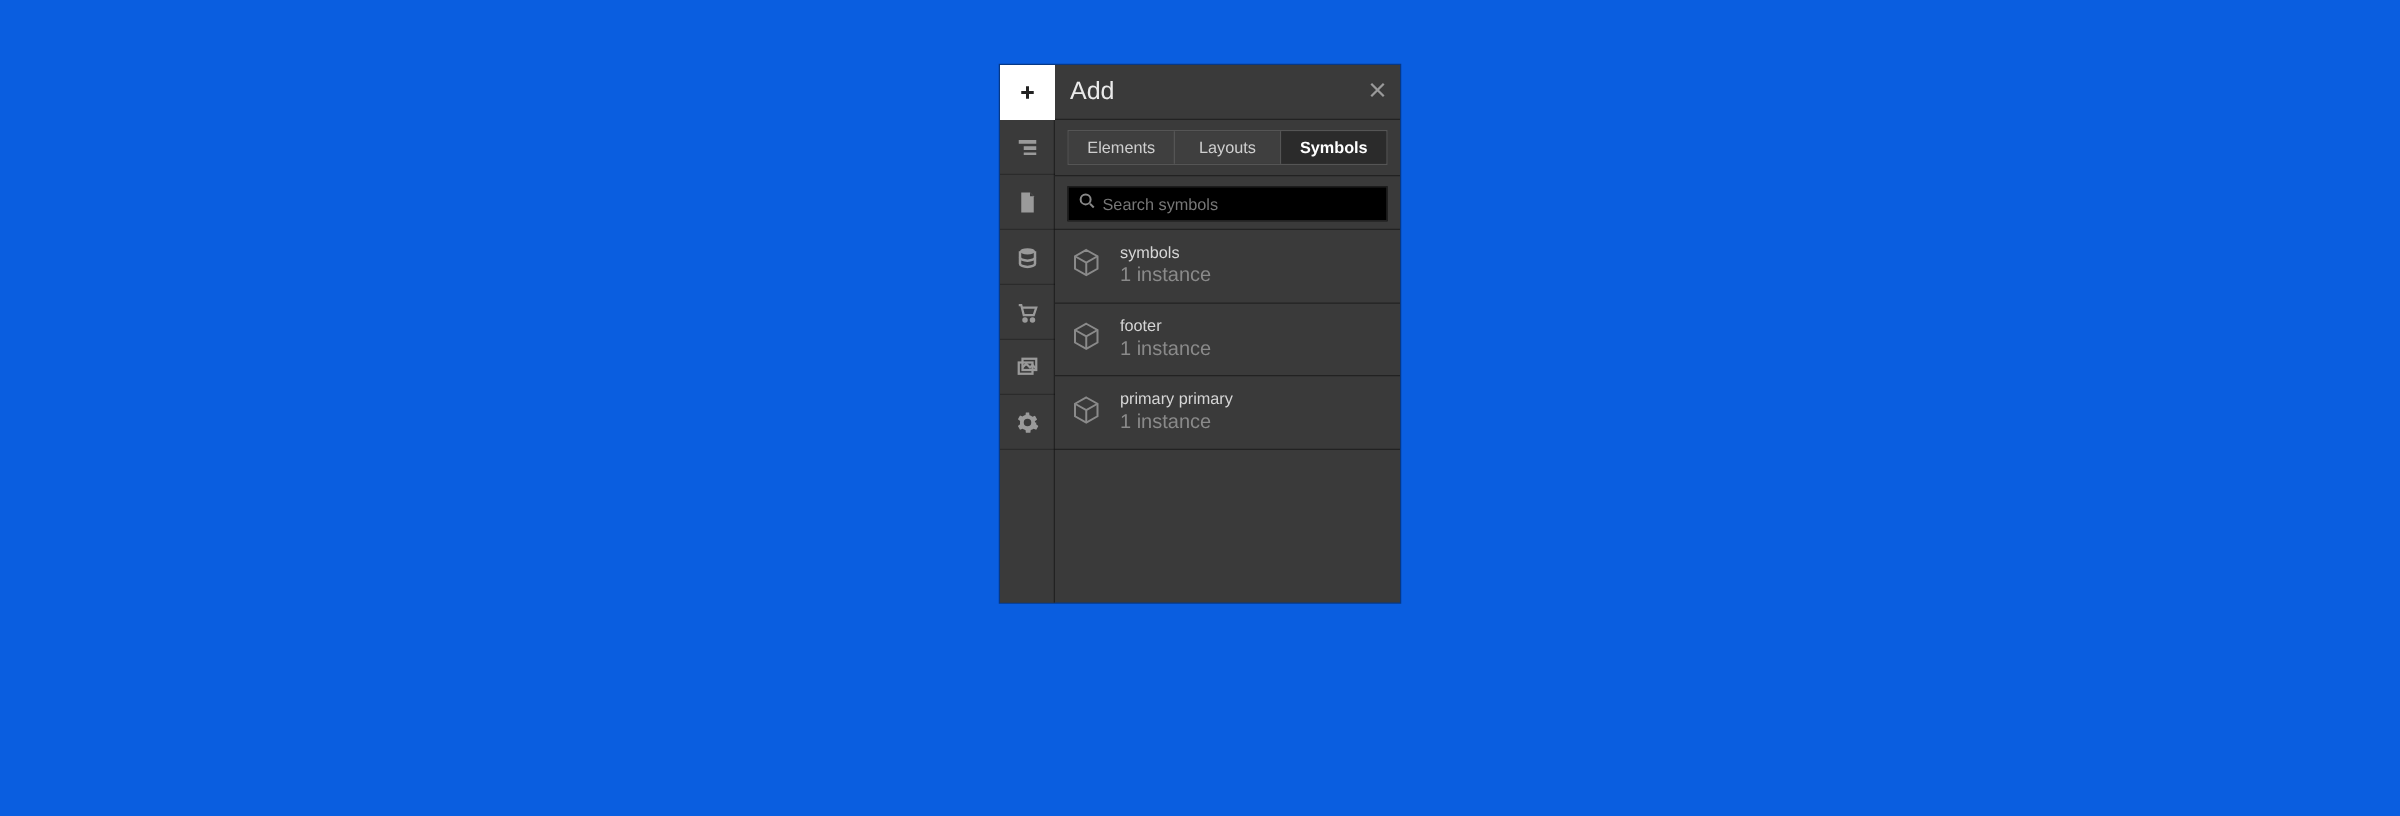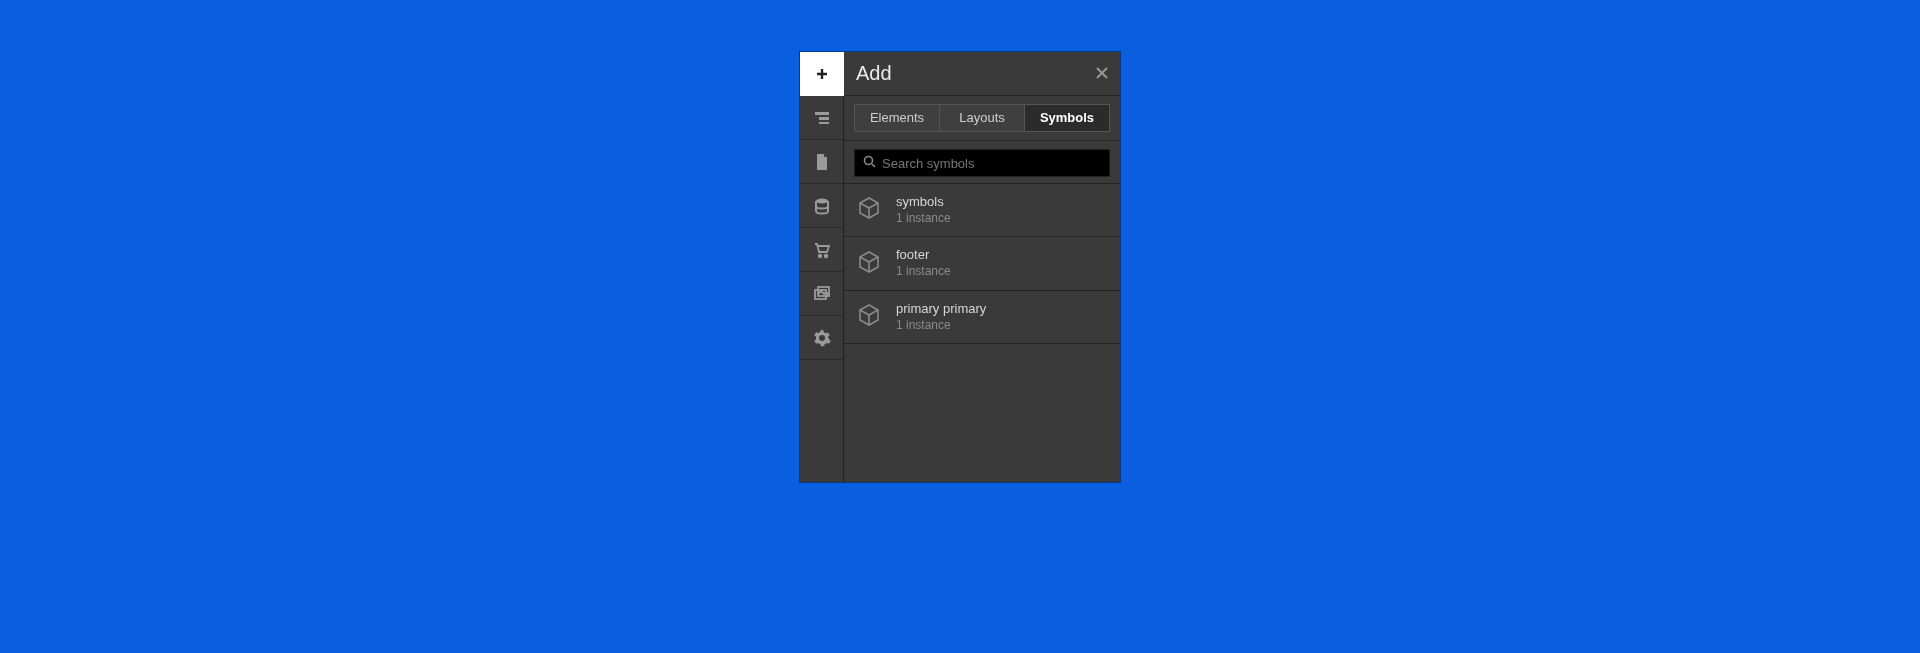--- a/index.html
+++ b/index.html
@@ -140,21 +140,21 @@
     display: flex;
     align-items: center;
     padding: 10px 12px;
     gap: 14px;
     border-bottom: 1px solid #222;
     cursor: pointer;
   }
   .symbol-item .icon { color: #8a8a8a; flex-shrink: 0; }
   .symbol-item .texts { display: flex; flex-direction: column; line-height: 1.3; }
   .symbol-item .name { font-size: 13px; color: #d6d6d6; }
-  .symbol-item .meta { font-size: 12px; color: #8a8a8a; }
+  .symbol-item .meta { font-size: 16px; color: #8a8a8a; }
 </style>
 </head>
 <body>
 
 <div class="window">
 
   <div class="iconbar">
     <div class="item active">
       <span>
         <svg width="16" height="16" viewBox="0 0 16 16" fill="none">

